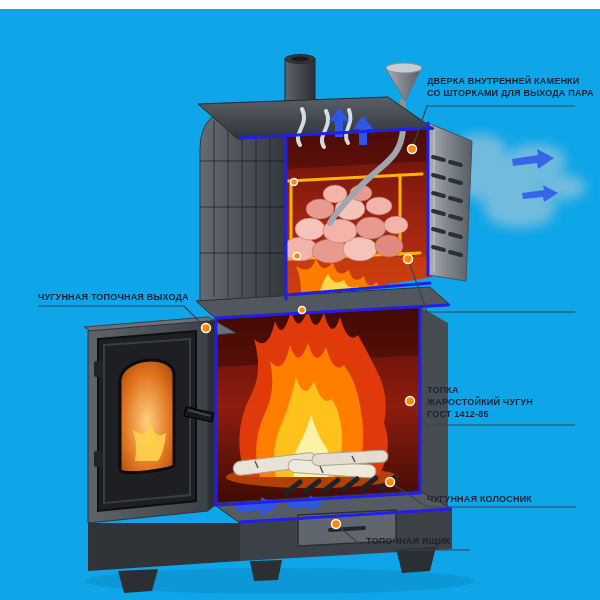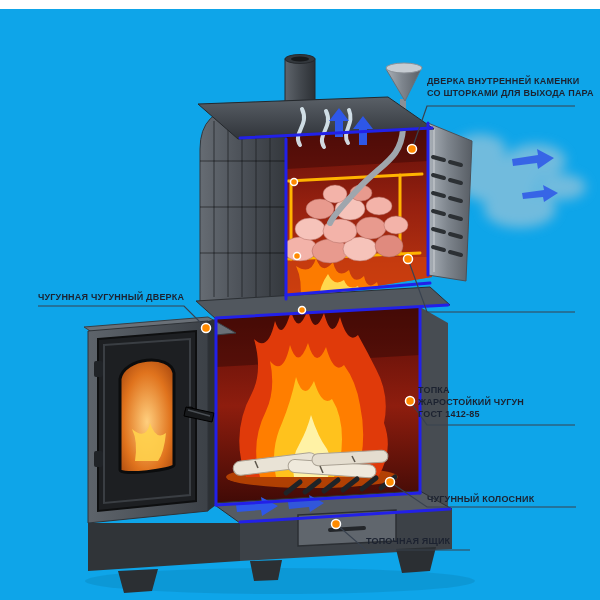--- a/index.html
+++ b/index.html
@@ -271,20 +271,20 @@
     <circle cx="390" cy="473" r="4.5"></circle>
     <circle cx="336" cy="515" r="4.5"></circle>
     <circle cx="294" cy="173" r="3.5"></circle>
     <circle cx="297" cy="247" r="3.5"></circle>
     <circle cx="302" cy="301" r="3.5"></circle>
   </g>
 </svg>
 
 <div class="label" style="left:427px;top:67px">ДВЕРКА ВНУТРЕННЕЙ КАМЕНКИ
 СО ШТОРКАМИ ДЛЯ ВЫХОДА ПАРА</div>
-<div class="label" style="left:38px;top:283px">ЧУГУННАЯ ЧУГУННЫЙ ДВЕРКА</div>
-<div class="label" style="left:418px;top:376px">ТОПКА
+<div class="label" style="left:38px;top:283px">ЧУГУННАЯ ТОПОЧНАЯ ВЫХОДА</div>
+<div class="label" style="left:427px;top:376px">ТОПКА
 ЖАРОСТОЙКИЙ ЧУГУН
 ГОСТ 1412-85</div>
-<div class="label" style="left:427px;top:485px">ЧУГУННЫЙ КОЛОСНИК</div>
+<div class="label" style="left:427px;top:485px">ЧУГУННАЯ КОЛОСНИК</div>
 <div class="label" style="left:366px;top:527px">ТОПОЧНАЯ ЯЩИК</div>
 
 </div>
 
 </body></html>

